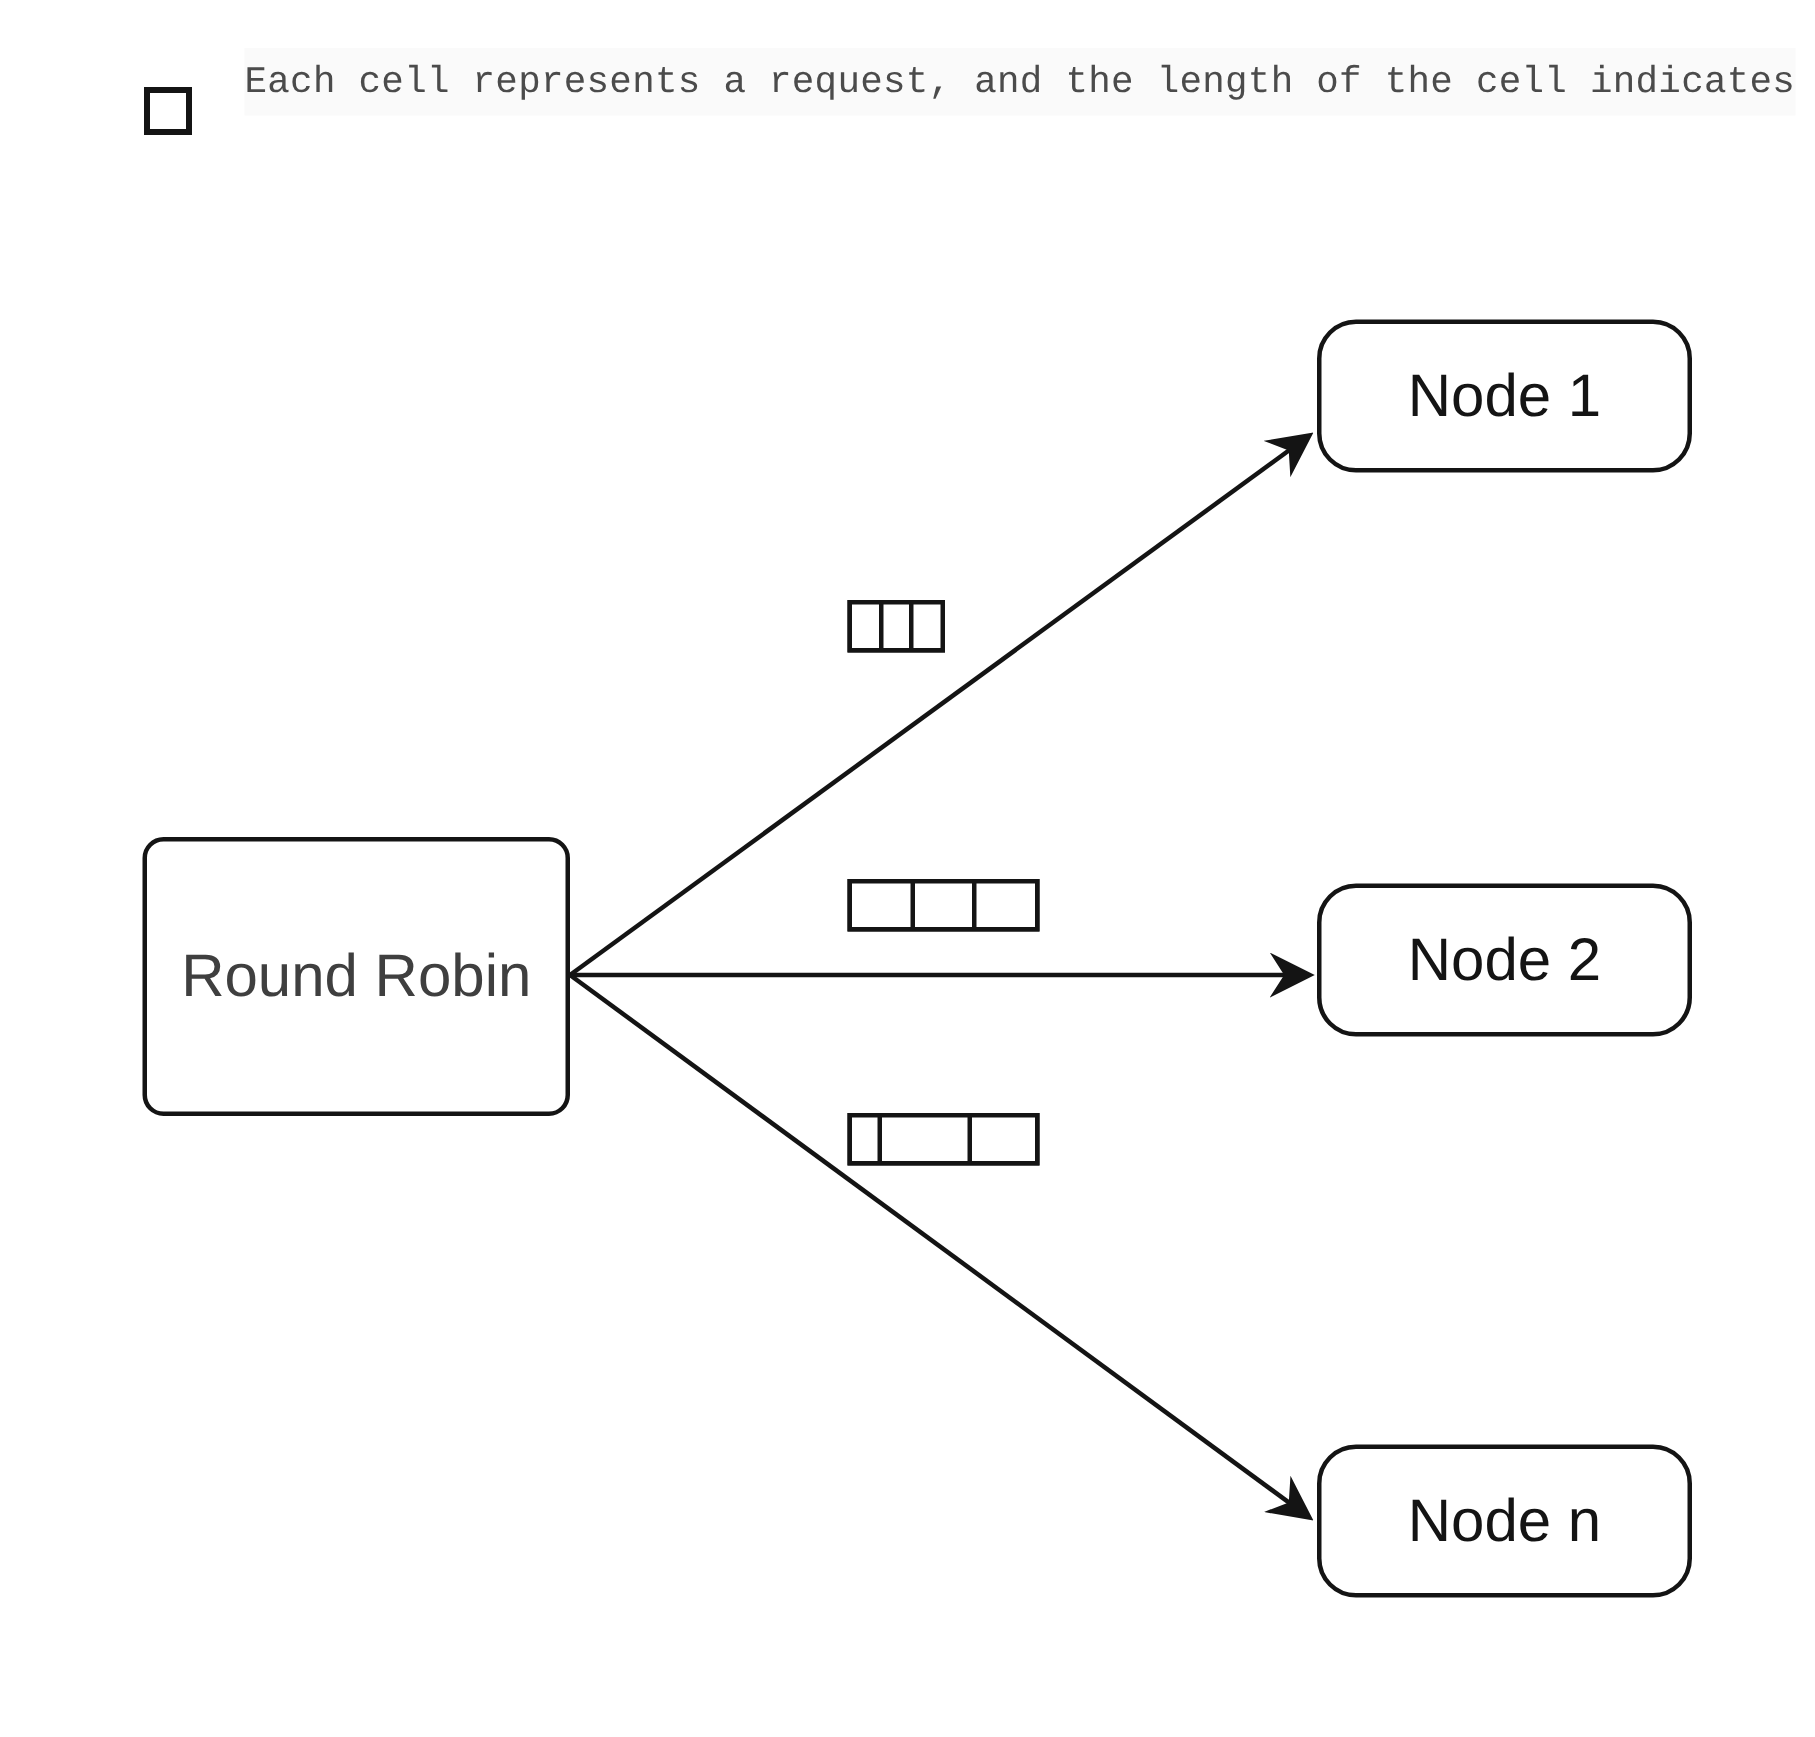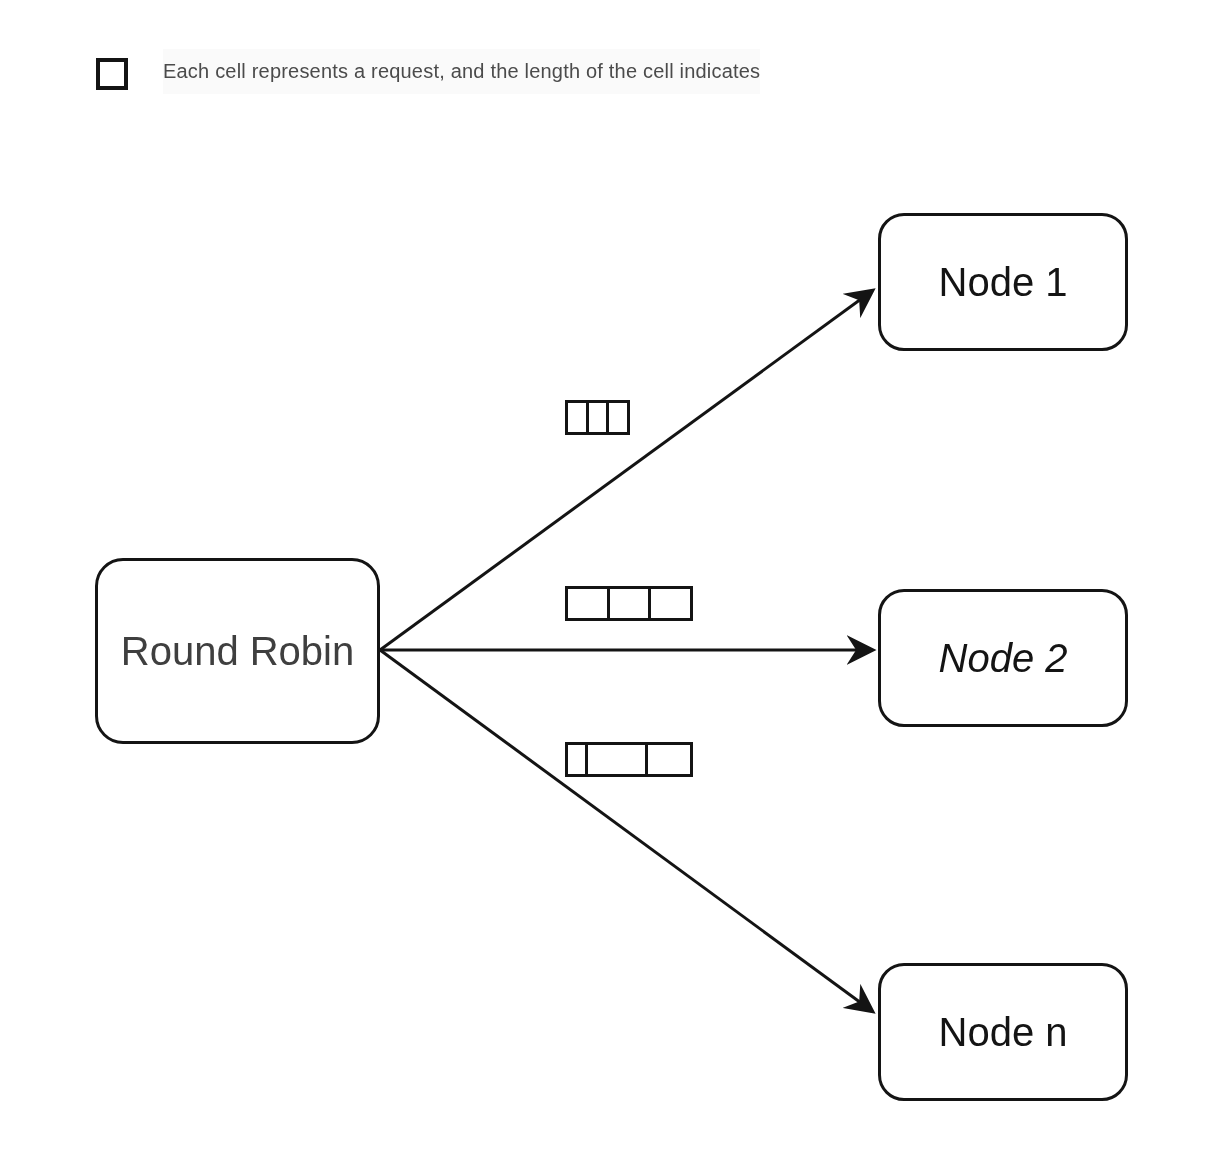--- a/index.html
+++ b/index.html
@@ -24,57 +24,58 @@
   .legend-square {
     position: absolute;
     left: 96px; top: 58px;
     width: 32px; height: 32px;
     box-sizing: border-box;
     border: 4px solid #141414;
     background: #ffffff;
   }
   .legend-text {
     position: absolute;
-    left: 163px; top: 49px;
-    font-size: 20px;
+    left: 163px; top: 32px;
+    font-size: 25px;
     line-height: 45px;
     color: #4b4b4b;
     letter-spacing: 0.2px;
+    font-family: Liberation Mono, monospace;
   }
   .legend-text .line {
     width: fit-content;
     background: #fafafa;
     white-space: nowrap;
   }
   .box {
     position: absolute;
     box-sizing: border-box;
     border: 3px solid #141414;
     background: #ffffff;
     display: flex;
     align-items: center;
     justify-content: center;
     text-align: center;
   }
   .source-box {
     left: 95px; top: 558px;
     width: 285px; height: 186px;
-    border-radius: 28px;
+    border-radius: 14px;
     color: #3f3f3f;
     font-size: 40px;
     line-height: 49px;
   }
   .node-box {
-    width: 250px; height: 138px;
+    width: 250px; height: 102px;
     border-radius: 26px;
     color: #141414;
     font-size: 40px;
   }
   .node-1 { left: 878px; top: 213px; }
-  .node-2 { left: 878px; top: 589px; font-style: italic; }
+  .node-2 { left: 878px; top: 589px; }
   .node-n { left: 878px; top: 963px; }
   .request-group {
     position: absolute;
     display: flex;
     box-sizing: border-box;
     height: 35px;
     border: 3px solid #141414;
     background: #141414;
     gap: 3px;
   }

